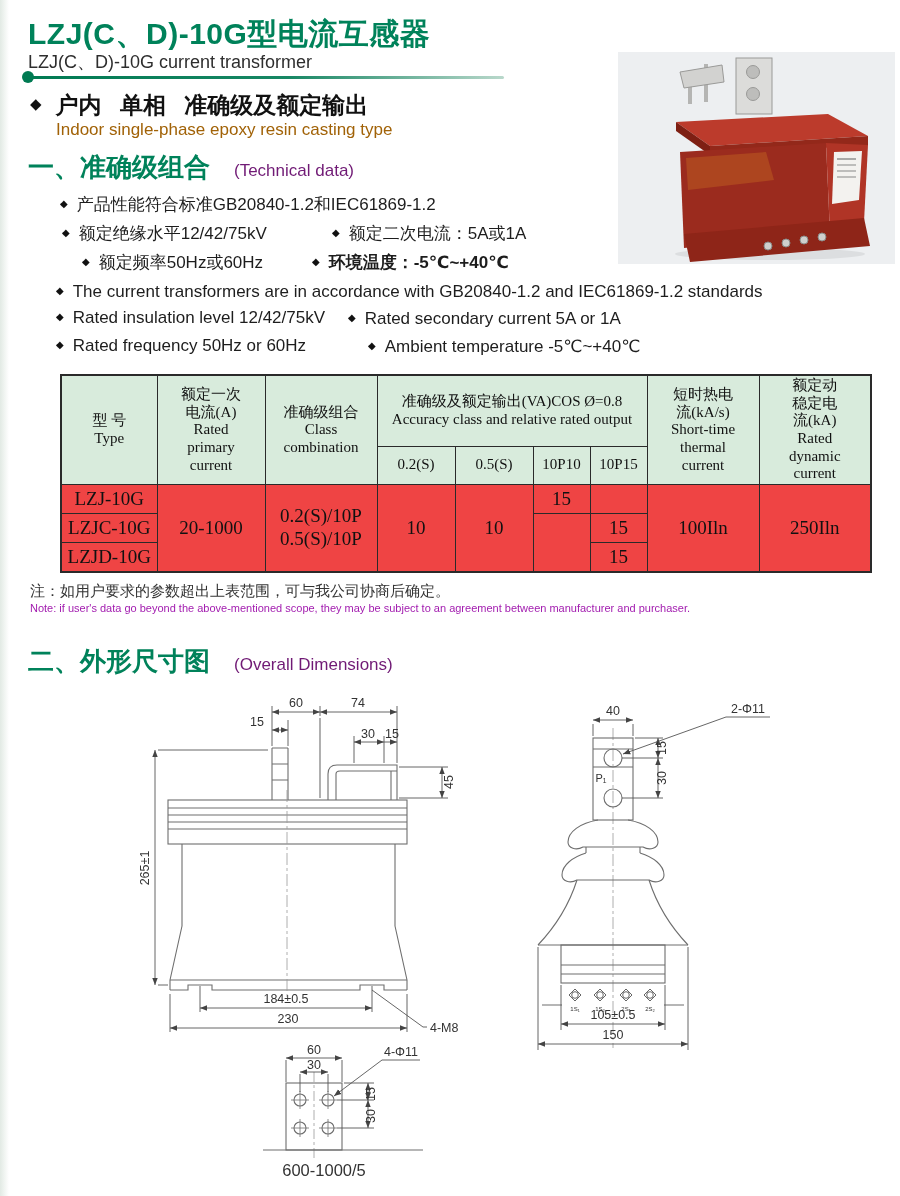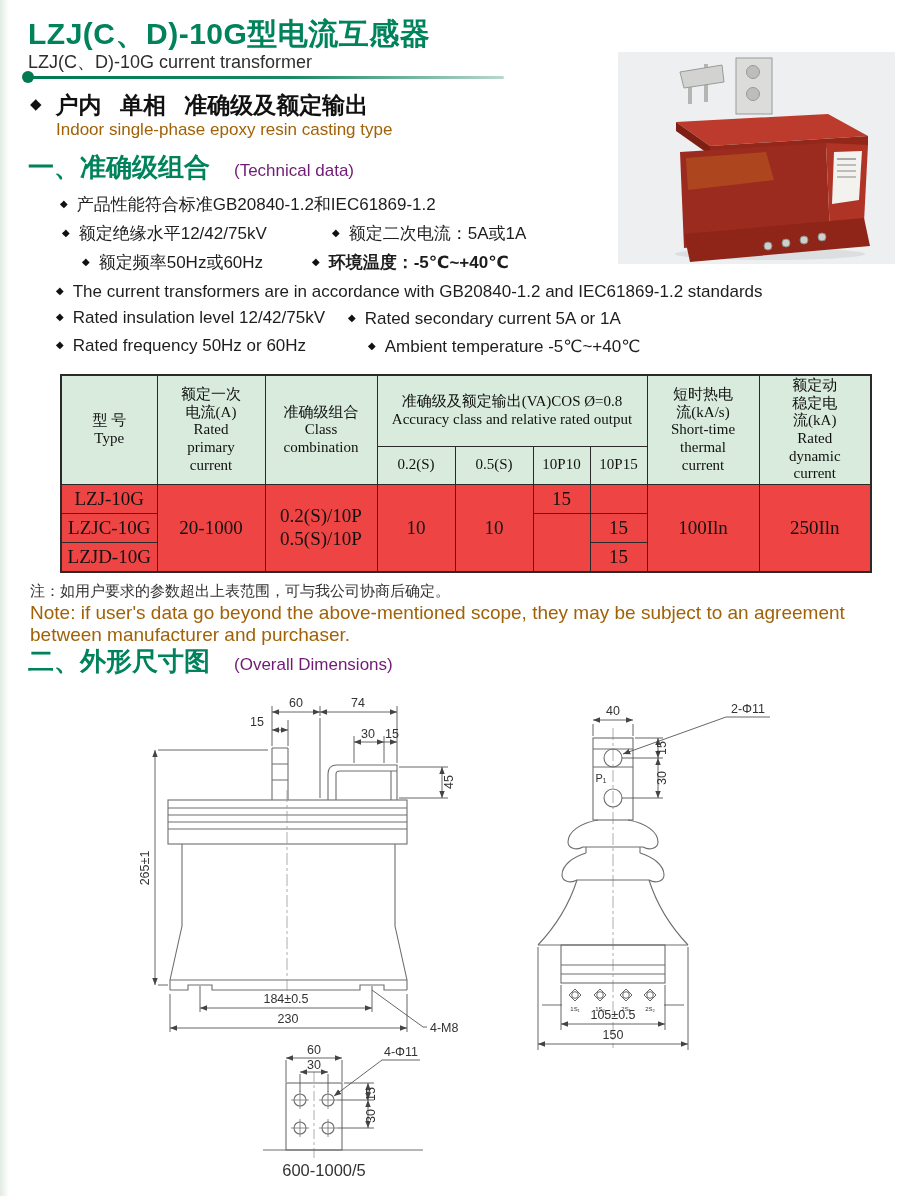--- a/index.html
+++ b/index.html
@@ -34,21 +34,21 @@
   table.spec{position:absolute;left:60px;top:374px;border-collapse:collapse;
     font-family:"Liberation Serif","DejaVu Serif",serif;color:#111;
     border:2px solid #2a2a2a;table-layout:fixed;}
   table.spec th,table.spec td{border:1px solid #2a2a2a;text-align:center;vertical-align:middle;
     padding:1px 2px;white-space:pre-line;line-height:1.18;}
   table.spec th{background:#d8ebdc;font-weight:normal;font-size:15px;}
   table.spec td{font-size:19px;background:#ef4444;text-align:center;}
   tr.hrow1{height:70px;} tr.hrow2{height:38px;} tr.brow{height:29px;}
   
   .note-zh{left:30px;top:582px;font-size:15px;color:#333;}
-  .note-en{left:30px;top:602px;font-size:19px;color:#a16207;}
+  .note-en{left:30px;top:602px;font-size:11px;color:#a21caf;}
   
   svg text{font-family:"Liberation Sans","DejaVu Sans",sans-serif;fill:#333;}
   .dwg{position:absolute;}
 </style>
 </head>
 <body>
 
 <div class="abs edge-strip"></div>
 
 <div class="abs title-zh">LZJ(C、D)-10G型电流互感器</div>

